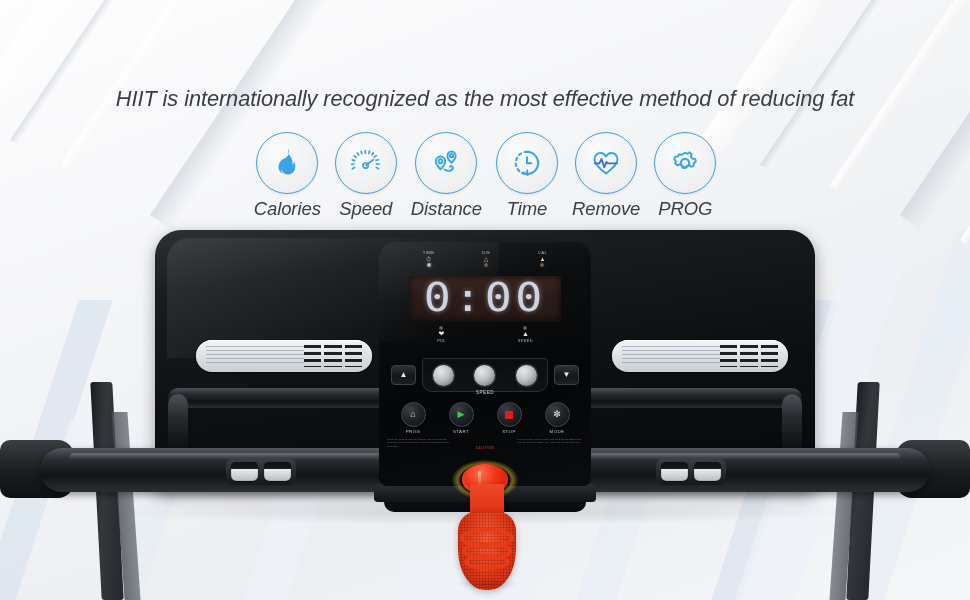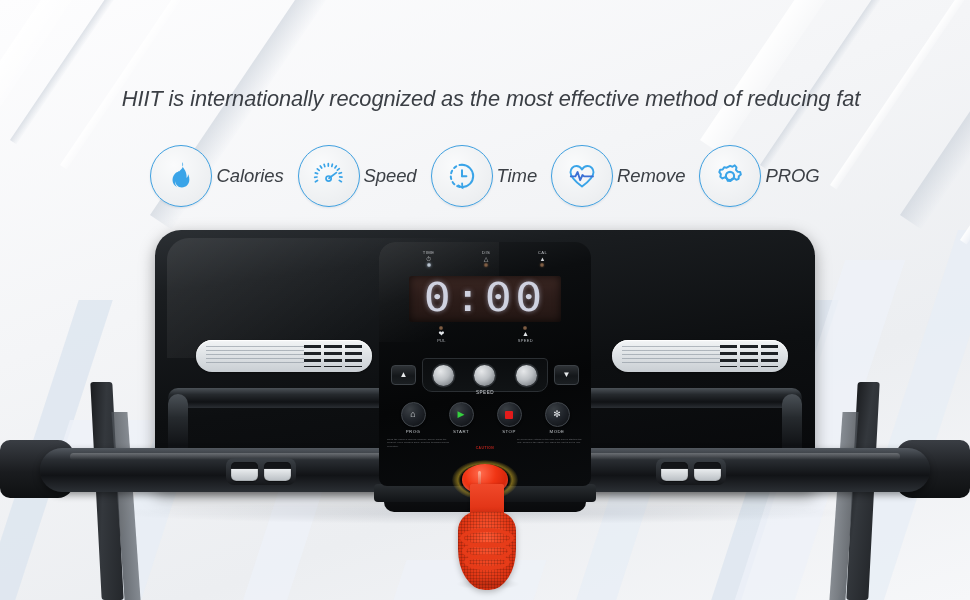--- a/index.html
+++ b/index.html
@@ -76,21 +76,20 @@
     transform: scaleX(.93);
     white-space: nowrap;
     padding-bottom: 2px;
   }
 
   
   .subtitle-band {
     position: absolute; left: 0; top: 72px;
     width: 932px; height: 54px;
     overflow: hidden;
-    margin-left: 6px;
   }
   .subtitle {
     position: absolute; left: 0; top: 0;
     width: 970px; height: 54px;
     display: flex; align-items: center; justify-content: center;
     color: #3b3f45;
     font-size: 22.5px;
     font-style: italic;
     font-family: "Liberation Sans", sans-serif;
     letter-spacing: -0.1px;
@@ -103,20 +102,21 @@
     position: absolute; left: 0; top: 133px;
     width: 970px; height: 86px;
     display: flex;
     align-items: center;
     justify-content: center;
     gap: 0px;
   }
   .icon-item {
     display: flex; align-items: center;
     gap: 4px;
+    flex-direction: column;
   }
   .icon-item + .icon-item { margin-left: 14px; }
   .icon-circle {
     width: 62px; height: 62px;
     border-radius: 50%;
     border: 1.6px solid #3fa0e0;
     background: radial-gradient(circle at 38% 32%, #fafbfc 0%, #eef0f2 65%, #e6e9ec 100%);
     display: flex; align-items: center; justify-content: center;
     flex: 0 0 auto;
     box-shadow: 0 1px 2px rgba(120,140,160,.18);
@@ -526,20 +526,34 @@
             <line x1="28.7" y1="18.9" x2="31.0" y2="19.2"></line>
             <line x1="28.3" y1="22.4" x2="30.4" y2="23.7"></line>
           </g>
           <path d="M18 20.3 L25.4 14.6" stroke="#3aa4e8" stroke-width="1.8" stroke-linecap="round" fill="none"></path>
           <circle cx="17.6" cy="20.6" r="2.6" fill="none" stroke="#3aa4e8" stroke-width="1.7"></circle>
         </svg>
       </div>
       <span class="icon-label">Speed</span>
     </div>
 
+    <div class="icon-item">
+      <div class="icon-circle">
+        <svg width="36" height="36" viewBox="0 0 36 36">
+          <g fill="none" stroke="#3aa4e8" stroke-width="1.9" stroke-linecap="round">
+            <path d="M23.5 6.5c2.3 0 4.1 1.9 4.1 4.2 0 3.1-4.1 7-4.1 7s-4.1-3.9-4.1-7c0-2.3 1.8-4.2 4.1-4.2z"></path>
+            <circle cx="23.5" cy="10.6" r="1.7"></circle>
+            <path d="M12.5 11.5c2.6 0 4.7 2.1 4.7 4.8 0 3.6-4.7 8-4.7 8s-4.7-4.4-4.7-8c0-2.7 2.1-4.8 4.7-4.8z"></path>
+            <circle cx="12.5" cy="16.3" r="2"></circle>
+            <path d="M16.5 24.5c2.5 1.6 5 1.7 6.9.6 1.4-.8 1.9-2.3 1.2-3.3-.6-.9-2-1-2.6-.1"></path>
+          </g>
+        </svg>
+      </div>
+      <span class="icon-label">Distance</span>
+    </div>
 
     <div class="icon-item">
       <div class="icon-circle">
         <svg width="36" height="36" viewBox="0 0 36 36">
           <path d="M18 6.8a11.2 11.2 0 0 1 0 22.4" fill="none" stroke="#3aa4e8" stroke-width="2" stroke-linecap="round"></path>
           <path d="M18 6.8a11.2 11.2 0 0 0 0 22.4" fill="none" stroke="#3aa4e8" stroke-width="2" stroke-linecap="round" stroke-dasharray="2.6 3.4"></path>
           <path d="M14.2 27.4 l4.2 2.3 -0.3 -4.3" fill="none" stroke="#3aa4e8" stroke-width="1.8" stroke-linecap="round"></path>
           <g stroke="#3aa4e8" stroke-width="2" stroke-linecap="round">
             <line x1="18" y1="12.2" x2="18" y2="18.2"></line>
             <line x1="18" y1="18.2" x2="22.4" y2="18.2"></line>

